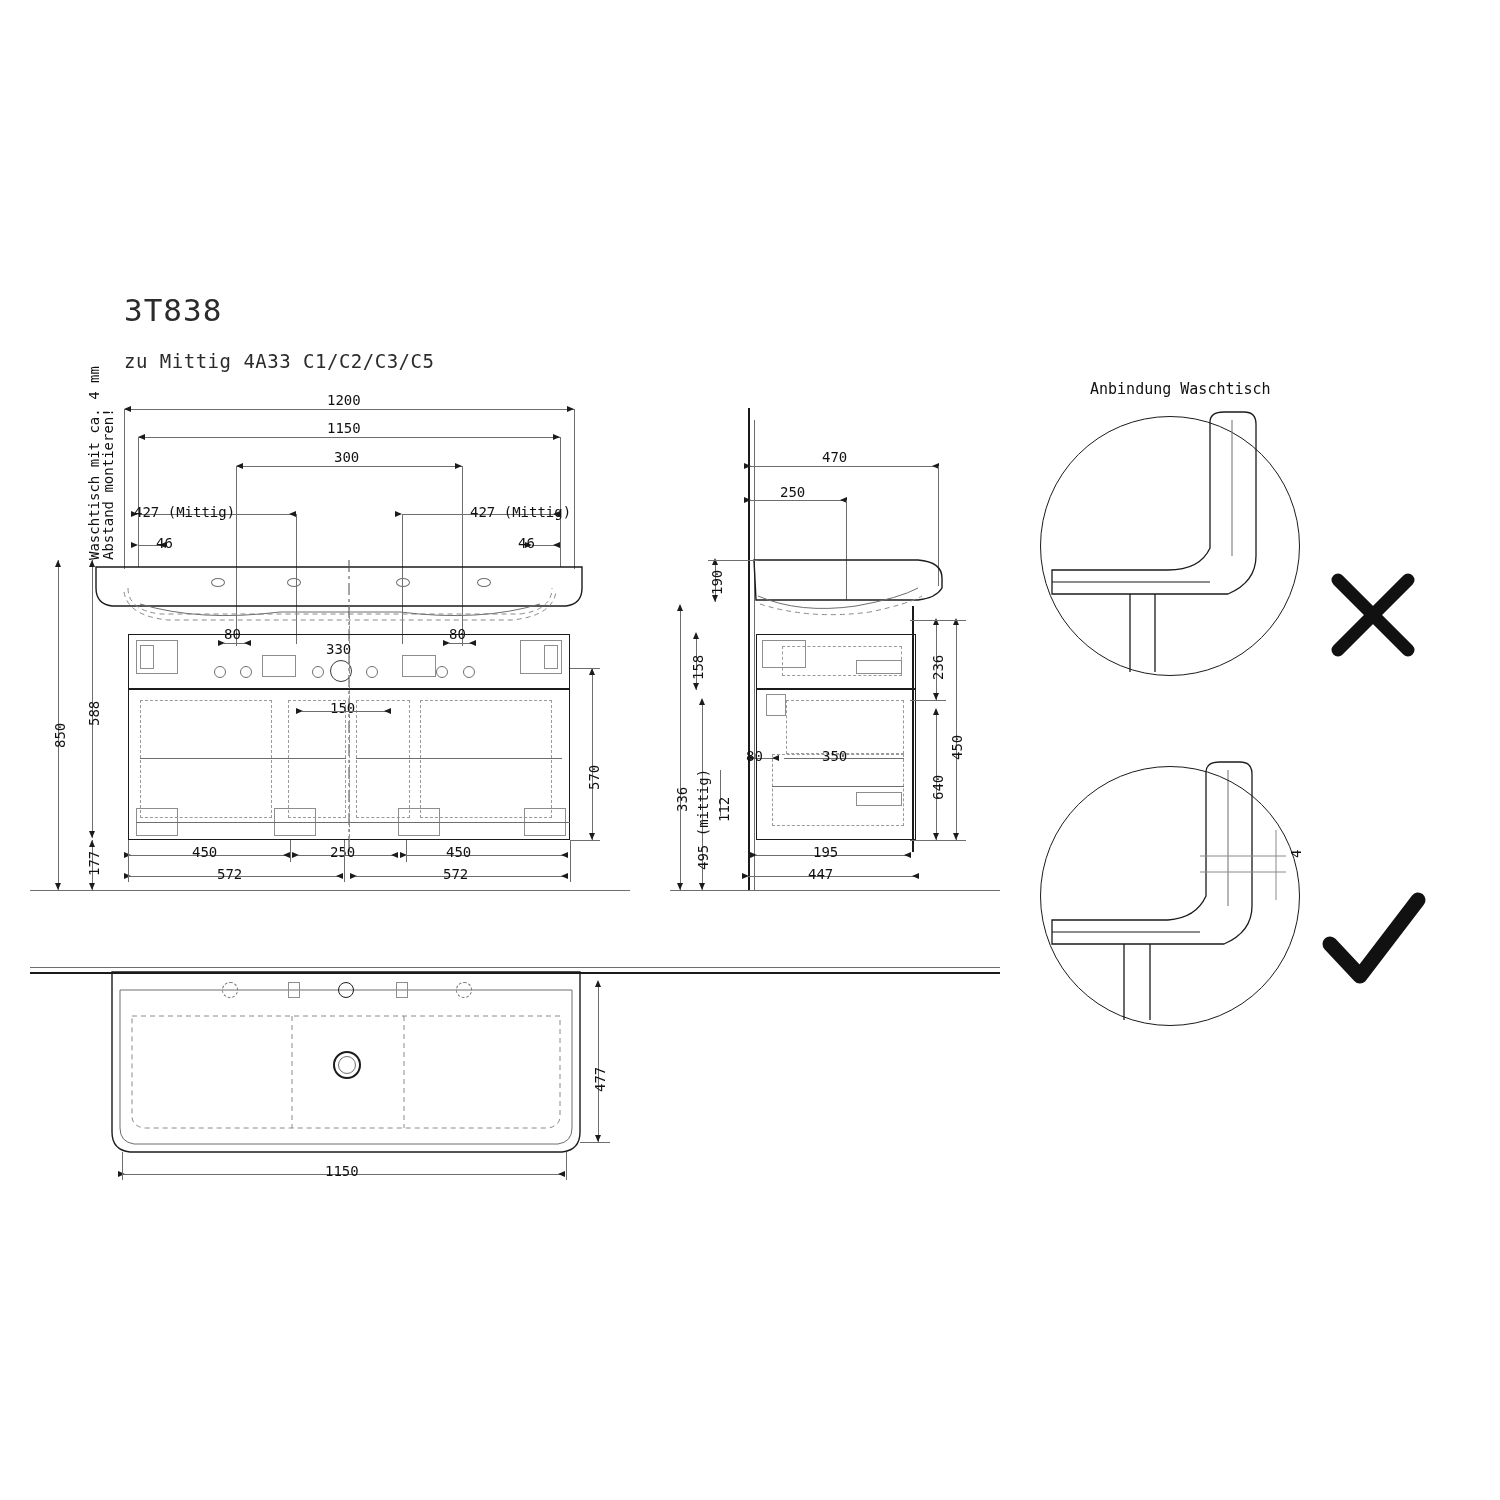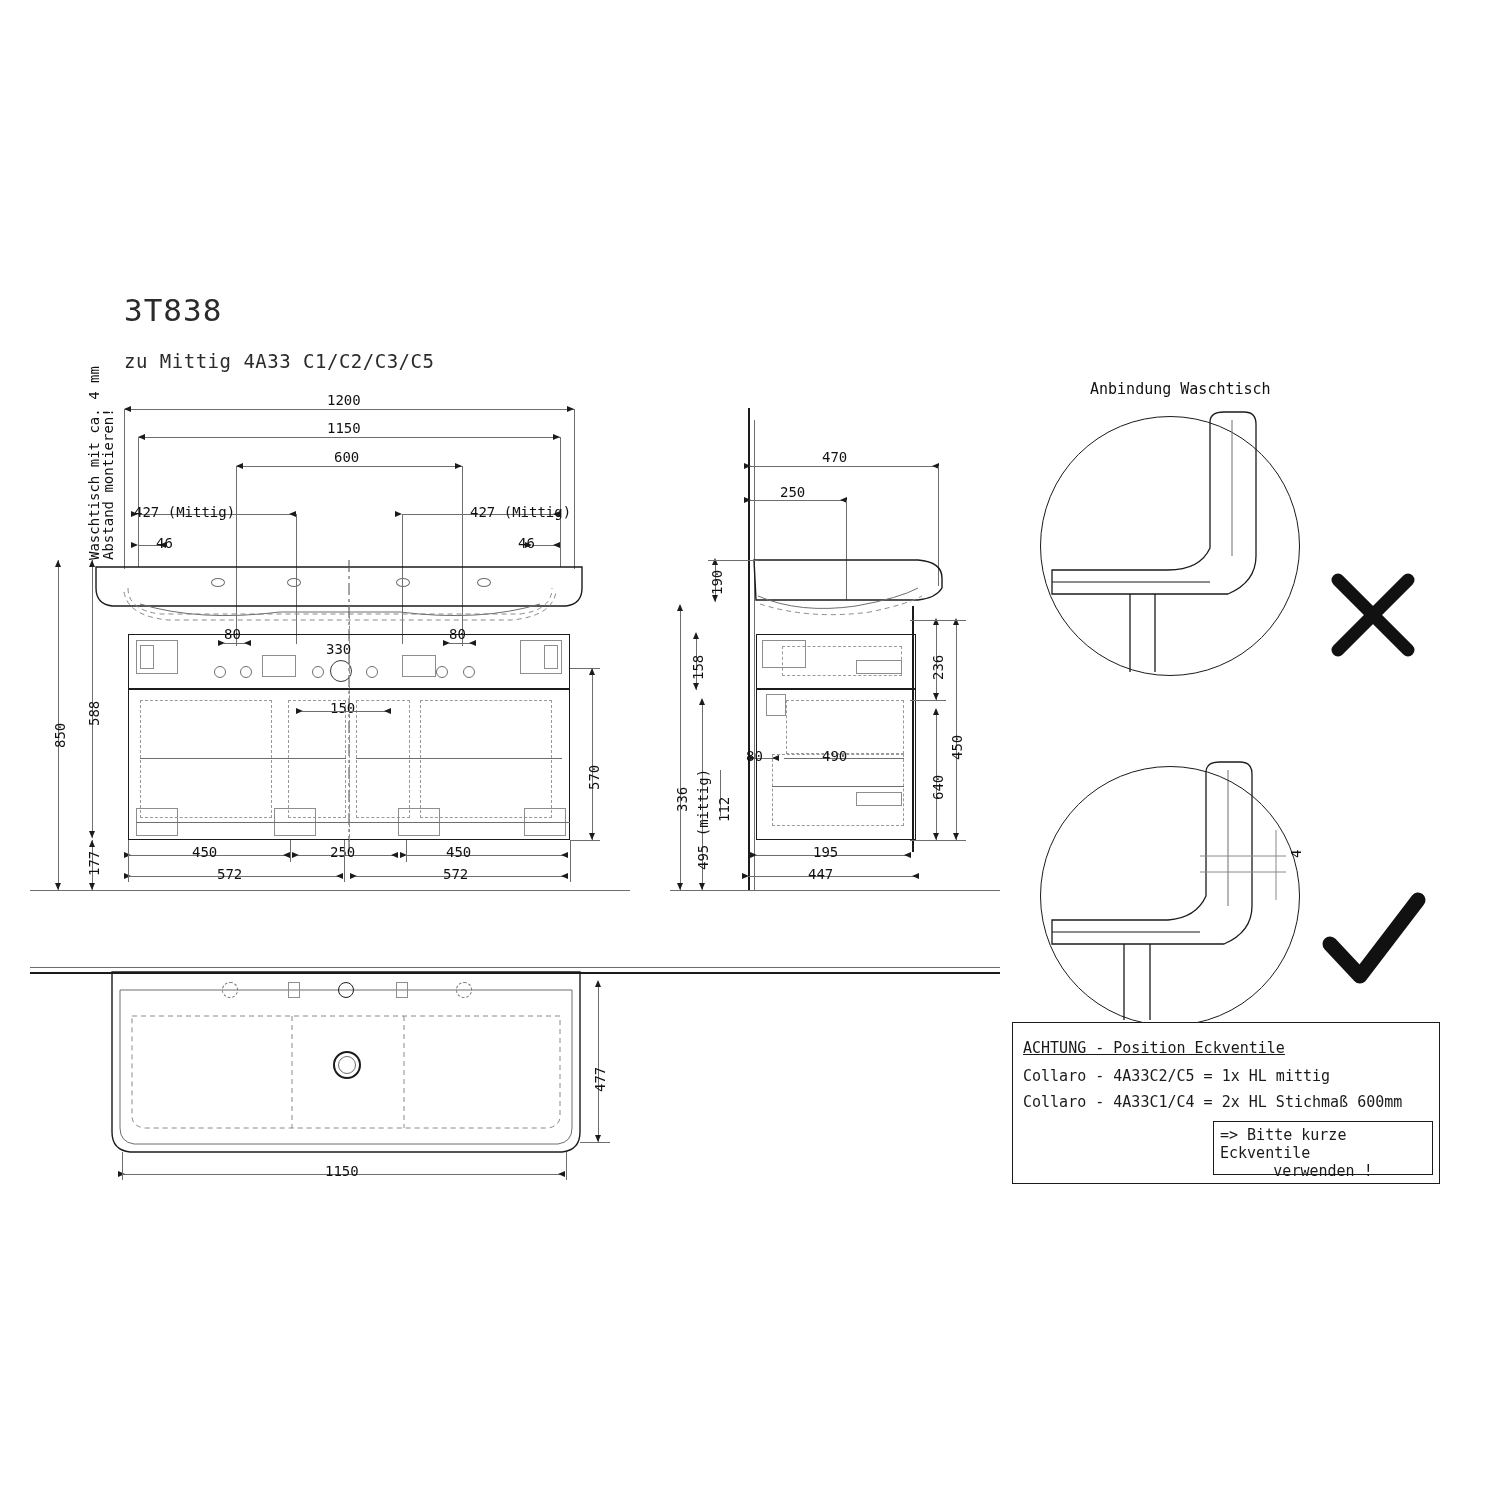--- a/index.html
+++ b/index.html
@@ -84,21 +84,21 @@
     <div class="ln h1 thin" style="left:138px;top:437px;width:422px;"></div>
     <div class="arrowL" style="left:138px;top:434px;"></div>
     <div class="arrowR" style="left:553px;top:434px;"></div>
     <div class="abs dim" style="left:327px;top:420px;">1150</div>
     <div class="ln v1 thin" style="left:138px;top:437px;height:130px;"></div>
     <div class="ln v1 thin" style="left:560px;top:437px;height:130px;"></div>
 
     <div class="ln h1 thin" style="left:236px;top:466px;width:226px;"></div>
     <div class="arrowL" style="left:236px;top:463px;"></div>
     <div class="arrowR" style="left:455px;top:463px;"></div>
-    <div class="abs dim" style="left:334px;top:449px;">600</div>
+    <div class="abs dim" style="left:334px;top:449px;">300</div>
     <div class="ln v1 thin" style="left:236px;top:466px;height:180px;"></div>
     <div class="ln v1 thin" style="left:462px;top:466px;height:180px;"></div>
 
     <div class="ln h1 thin" style="left:138px;top:514px;width:158px;"></div>
     <div class="arrowR" style="left:131px;top:511px;"></div>
     <div class="arrowL" style="left:289px;top:511px;"></div>
     <div class="abs dim" style="left:134px;top:504px;">427 (Mittig)</div>
     <div class="ln v1 thin" style="left:296px;top:514px;height:130px;"></div>
 
     <div class="ln h1 thin" style="left:402px;top:514px;width:158px;"></div>
@@ -317,21 +317,21 @@
     <div class="ln h1 thin" style="left:250px;top:620px;width:56px;"></div>
     <div class="ln h1 thin" style="left:250px;top:700px;width:36px;"></div>
     <div class="ln h1 thin" style="left:250px;top:840px;width:56px;"></div>
 
     <div class="ln h1 thin" style="left:94px;top:758px;width:24px;"></div>
     <div class="arrowR" style="left:88px;top:755px;"></div>
     <div class="arrowL" style="left:112px;top:755px;"></div>
     <div class="abs dim" style="left:86px;top:748px;">80</div>
 
     <div class="ln h1 thin" style="left:124px;top:758px;width:120px;"></div>
-    <div class="abs dim" style="left:162px;top:748px;">490</div>
+    <div class="abs dim" style="left:162px;top:748px;">350</div>
 
     <div class="ln h1 thin" style="left:96px;top:855px;width:154px;"></div>
     <div class="arrowR" style="left:90px;top:852px;"></div>
     <div class="arrowL" style="left:244px;top:852px;"></div>
     <div class="abs dim" style="left:153px;top:844px;">195</div>
 
     <div class="ln h1 thin" style="left:88px;top:876px;width:170px;"></div>
     <div class="arrowR" style="left:82px;top:873px;"></div>
     <div class="arrowL" style="left:252px;top:873px;"></div>
     <div class="abs dim" style="left:148px;top:866px;">447</div>
@@ -410,23 +410,14 @@
       </svg>
     </div>
 
     <div class="abs" style="left:322px;top:532px;">
       <svg width="106" height="96" style="position:static;">
         <polyline points="8,52 38,84 96,8" fill="none" stroke="#111" stroke-width="15" stroke-linecap="round" stroke-linejoin="round"></polyline>
       </svg>
     </div>
   </div>
 
-  <div class="note" style="left:1012px;top:1022px;width:428px;height:162px;">
-    <div class="abs hdr" style="left:10px;top:16px;font-family:'DejaVu Sans Mono',monospace;">ACHTUNG - Position Eckventile</div>
-    <div class="abs row" style="left:10px;top:44px;font-family:'DejaVu Sans Mono',monospace;">Collaro - 4A33C2/C5 = 1x HL mittig</div>
-    <div class="abs row" style="left:10px;top:70px;font-family:'DejaVu Sans Mono',monospace;">Collaro - 4A33C1/C4 = 2x HL Stichmaß 600mm</div>
-    <div class="innerbox" style="left:200px;top:98px;width:220px;height:54px;">
-      <div style="font-size:15px;font-family:'DejaVu Sans Mono',monospace;">=&gt; Bitte kurze Eckventile</div>
-      <div style="font-size:15px;font-family:'DejaVu Sans Mono',monospace;text-align:center;">verwenden !</div>
-    </div>
-  </div>
 
 </div>
 
 </body></html>

